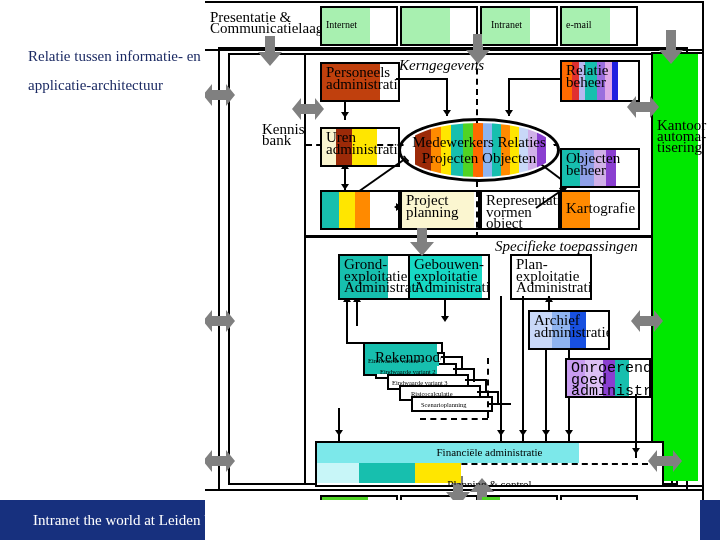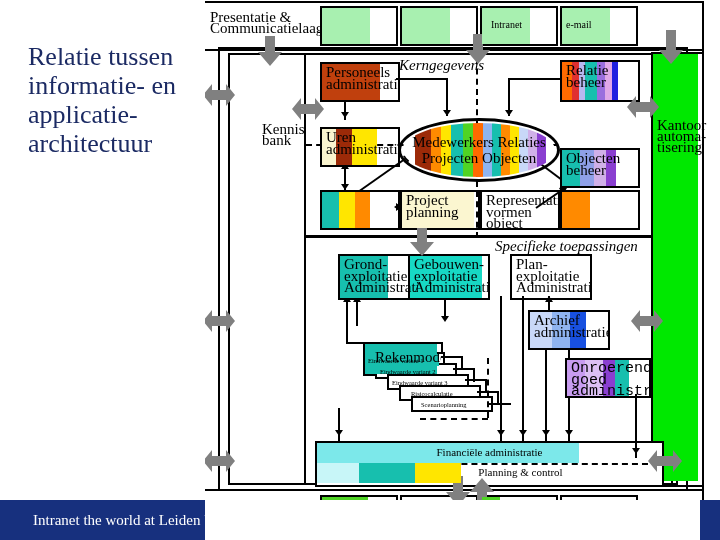--- a/index.html
+++ b/index.html
@@ -2,21 +2,21 @@
 <html><head>
 <meta charset="utf-8">
 <style>
   html,body{margin:0;padding:0;background:#ffffff;}
   body{width:720px;height:540px;position:relative;overflow:hidden;
        font-family:"Liberation Serif","DejaVu Serif",serif;color:#000;}
 
   
   #left-panel{position:absolute;left:0;top:0;width:205px;height:540px;background:#ffffff;z-index:60;}
   #slide-title{position:absolute;left:28px;top:42px;width:180px;z-index:61;
-      font-size:26px;line-height:29px;color:#1b2a63;font-family:"Liberation Serif","DejaVu Serif",serif;}
+      font-size:15px;line-height:29px;color:#1b2a63;font-family:"Liberation Serif","DejaVu Serif",serif;}
   #footer-bar{position:absolute;left:0;top:500px;width:205px;height:40px;background:#17307e;z-index:62;}
   #footer-text{position:absolute;left:33px;top:512px;width:240px;z-index:63;color:#fff;
       font-size:15px;white-space:nowrap;font-family:"Liberation Serif","DejaVu Serif",serif;}
   #footer-clip{position:absolute;left:205px;top:500px;width:515px;height:40px;background:#ffffff;z-index:62;}
   #footer-right{position:absolute;left:700px;top:500px;width:20px;height:40px;background:#17307e;z-index:64;}
 
   
   .frame{position:absolute;border:2px solid #000;background:transparent;}
   .lbl{position:absolute;white-space:pre;line-height:11px;}
   .box{position:absolute;border:2px solid #000;background:#fff;overflow:hidden;}
@@ -71,20 +71,21 @@
   <div class="lbl t-small ital" style="left:495px;top:241px;width:140px;">Specifieke toepassingen</div>
 
   <div class="green-col" style="left:653px;top:54px;width:45px;height:427px;"></div>
   <div class="frame" style="left:651px;top:52px;width:49px;height:431px;"></div>
   <div class="lbl t-small" style="left:657px;top:120px;width:44px;line-height:11px;">Kantoor
 automa-
 tisering</div>
 
   <div class="box" style="left:320px;top:6px;width:74px;height:36px;">
     <div class="stripes" style="left:0;width:48px;background:#a8f0b0;"></div>
+    <span class="txt t-reg" style="padding-top:11px;">Internet</span>
   </div>
   <div class="box" style="left:400px;top:6px;width:74px;height:36px;">
     <div class="stripes" style="left:0;width:48px;background:#a8f0b0;"></div>
   </div>
   <div class="box" style="left:480px;top:6px;width:74px;height:36px;">
     <div class="stripes" style="left:0;width:48px;background:#a8f0b0;"></div>
     <span class="txt t-reg" style="padding-top:11px;padding-left:9px;">Intranet</span>
   </div>
   <div class="box" style="left:560px;top:6px;width:74px;height:36px;">
     <div class="stripes" style="left:0;width:48px;background:#a8f0b0;"></div>
@@ -138,20 +139,21 @@
 planning</span>
   </div>
 
   <div class="box" style="left:480px;top:190px;width:76px;height:36px;">
     <span class="txt t-small">Representatie-
 vormen object</span>
   </div>
 
   <div class="box" style="left:560px;top:190px;width:76px;height:36px;">
     <div class="stripes" style="left:0;width:28px;background:#ff8a00;"></div>
+    <span class="txt t-small" style="padding-top:11px;">Kartografie</span>
   </div>
 
   <div class="box" style="left:338px;top:254px;width:78px;height:42px;">
     <div class="stripes" style="left:0;width:48px;background:#17bfae;"></div>
     <span class="txt t-small">Grond-
 exploitatie
 Administratie</span>
   </div>
   <div class="box" style="left:408px;top:254px;width:78px;height:42px;">
     <div class="stripes" style="left:0;width:72px;background:#17d8c4;"></div>
@@ -202,21 +204,21 @@
   <div class="box" style="left:411px;top:396px;width:78px;height:12px;">
     <span class="txt t-tiny" style="padding:1px 0 0 8px;">Scenarioplanning</span>
   </div>
 
   <div class="box" style="left:315px;top:441px;width:345px;height:42px;">
     <div class="stripes" style="left:0;top:0;width:262px;height:20px;background:#7ce8ea;"></div>
     <div class="stripes" style="left:0;top:20px;width:42px;height:20px;background:#c8f6f8;"></div>
     <div class="stripes" style="left:42px;top:20px;width:56px;height:20px;background:#17bfae;"></div>
     <div class="stripes" style="left:98px;top:20px;width:46px;height:20px;background:#ffe600;"></div>
     <span class="txt t-med" style="position:absolute;left:0;top:4px;width:100%;text-align:center;padding:0;">Financiële administratie</span>
-    <span class="txt t-med" style="position:absolute;left:0;top:24px;width:100%;text-align:center;padding:0;margin-left:31px;">Planning &amp; control</span>
+    <span class="txt t-med" style="position:absolute;left:0;top:36px;width:100%;text-align:center;padding:0;">Planning &amp; control</span>
     <div class="dash-h" style="left:4px;top:20px;width:337px;"></div>
   </div>
 
   <div class="frame" style="left:203px;top:489px;width:497px;height:50px;"></div>
   <div class="box" style="left:320px;top:495px;width:74px;height:38px;">
     <div class="stripes" style="left:0;width:46px;background:#4fd424;"></div>
     <span class="txt t-small" style="padding-top:7px;">Post -
 registratie</span>
   </div>
   <div class="box" style="left:400px;top:495px;width:74px;height:38px;">

